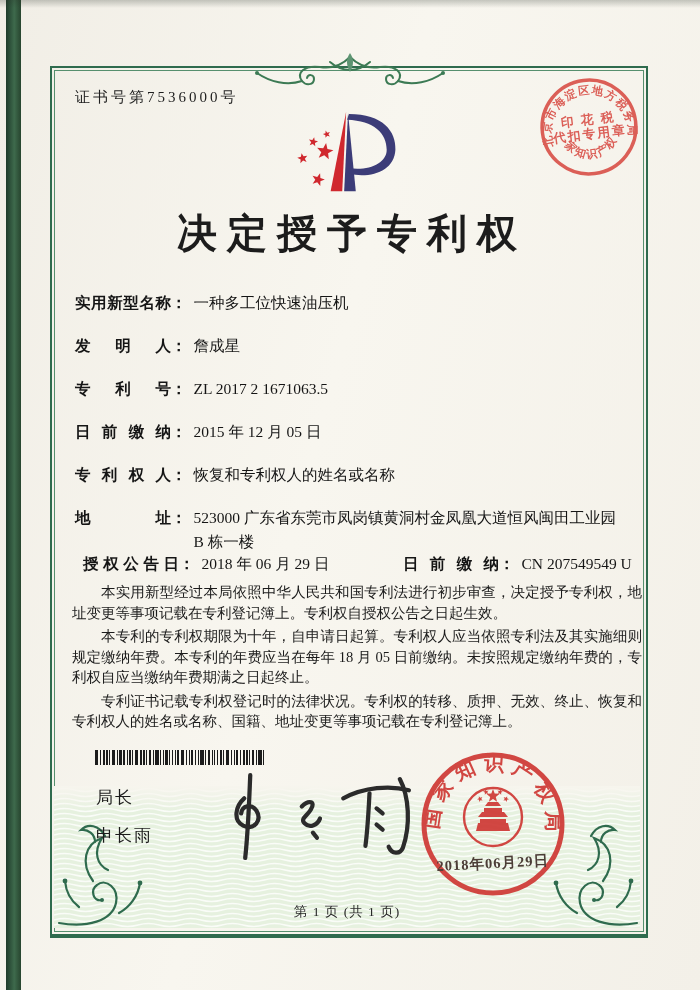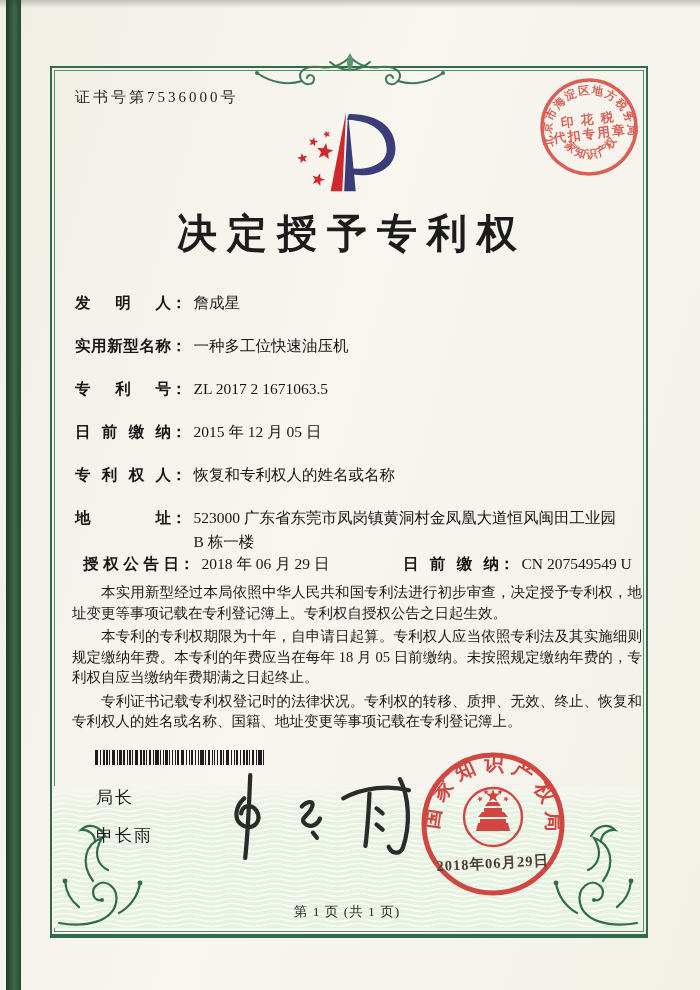--- a/index.html
+++ b/index.html
@@ -153,24 +153,24 @@
         <polygon points="10.9,48.6 13.0,51.9 16.8,51.3 14.3,54.3 16.1,57.7 12.5,56.3 9.7,59.0 10.0,55.1 6.5,53.4 10.3,52.4"></polygon>
         <polygon points="36.3,38.1 37.7,44.3 43.9,45.5 38.4,48.7 39.1,55.0 34.4,50.7 28.7,53.4 31.3,47.6 27.0,43.0 33.3,43.6"></polygon>
         <polygon points="30.1,69.3 30.4,74.2 35.0,75.9 30.4,77.7 30.3,82.6 27.1,78.8 22.4,80.2 25.1,76.0 22.3,72.0 27.1,73.2"></polygon>
       </g>
   </svg>
 
   <div class="title">决定授予专利权</div>
 
   <div class="fields">
     <div class="frow">
+      <span class="flabel">实用新型名称</span><span class="fcolon">：</span><span class="fvalue">一种多工位快速油压机</span>
+    </div>
+    <div class="frow">
       <span class="flabel">发明人</span><span class="fcolon">：</span><span class="fvalue">詹成星</span>
-    </div>
-    <div class="frow">
-      <span class="flabel">实用新型名称</span><span class="fcolon">：</span><span class="fvalue">一种多工位快速油压机</span>
     </div>
     <div class="frow">
       <span class="flabel">专利号</span><span class="fcolon">：</span><span class="fvalue">ZL 2017 2 1671063.5</span>
     </div>
     <div class="frow">
       <span class="flabel">日前缴纳</span><span class="fcolon">：</span><span class="fvalue">2015 年 12 月 05 日</span>
     </div>
     <div class="frow">
       <span class="flabel">专利权人</span><span class="fcolon">：</span><span class="fvalue">恢复和专利权人的姓名或名称</span>
     </div>

